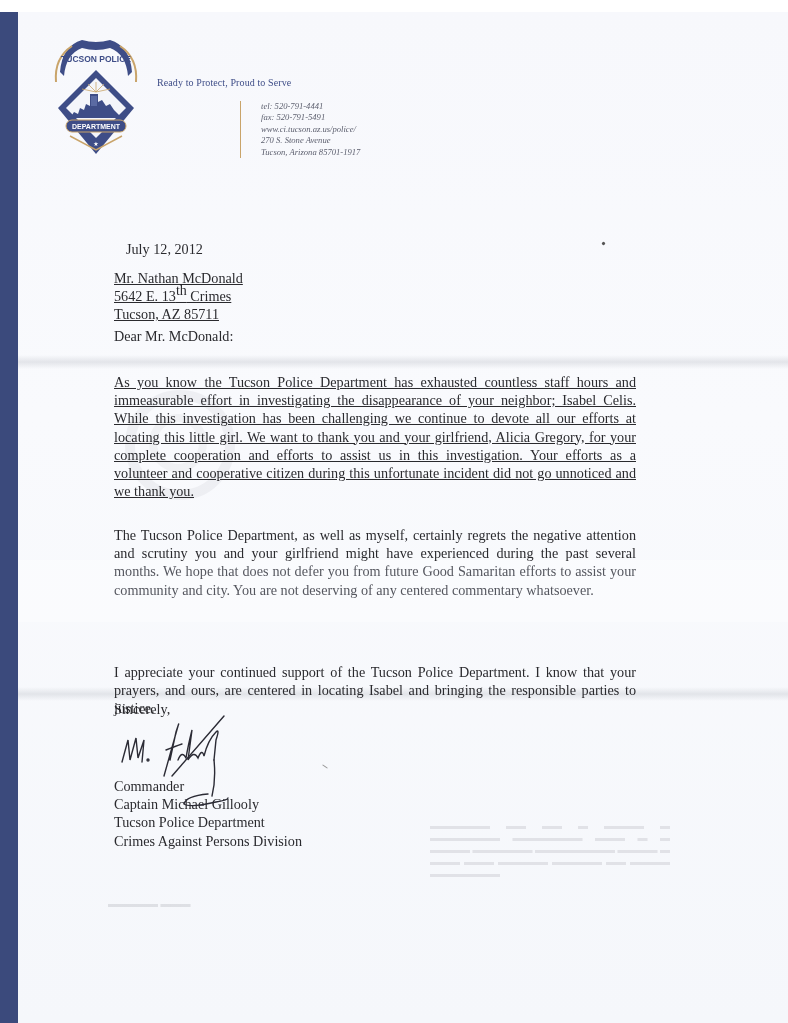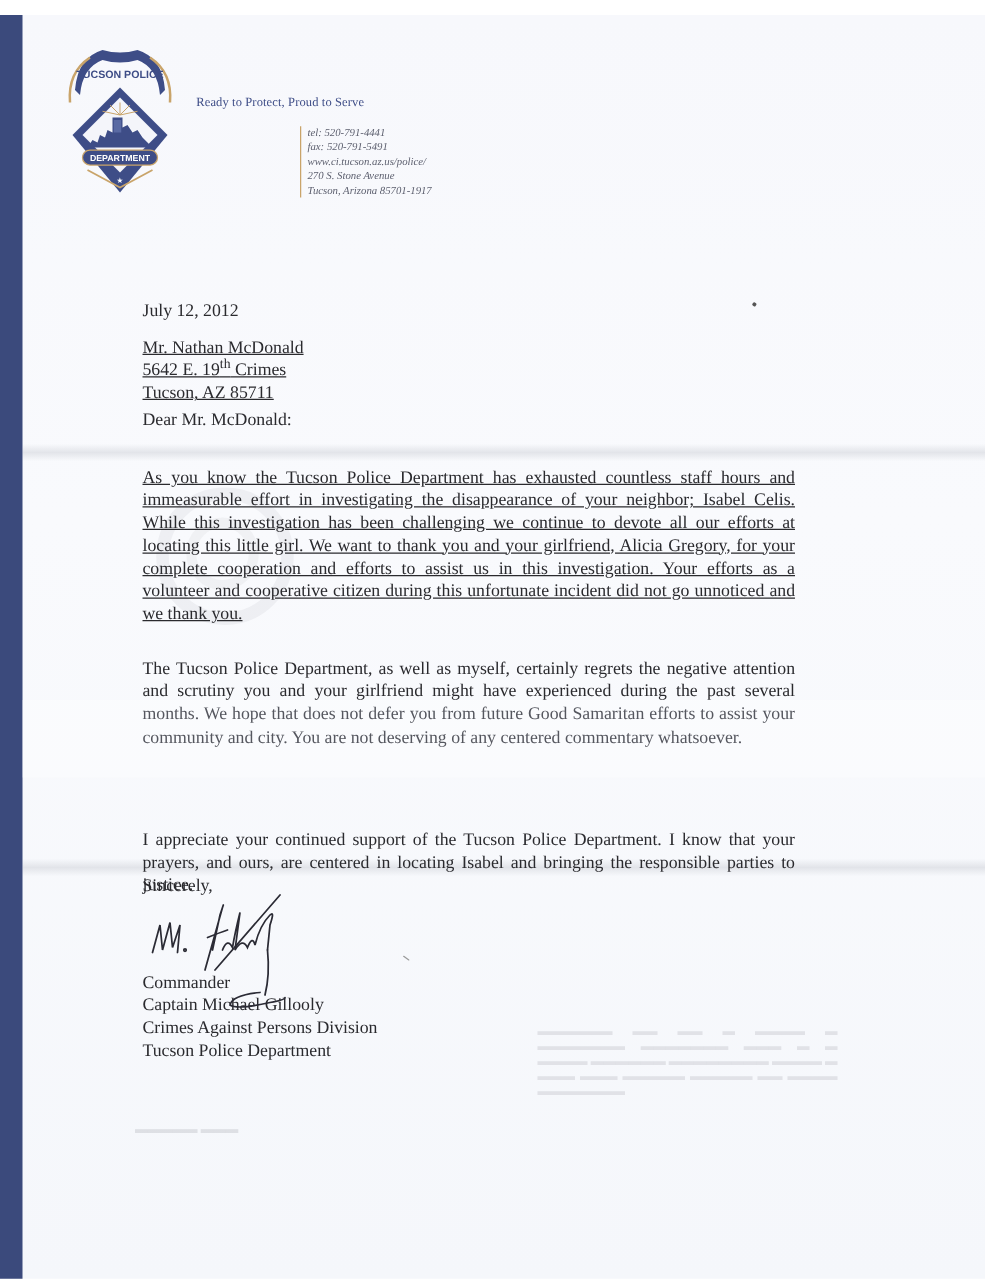--- a/index.html
+++ b/index.html
@@ -26,38 +26,38 @@
     
     .logo {
       position: absolute; left: 48px; top: 20px; width: 96px; height: 130px;
     }
     .motto {
       position: absolute; left: 157px; top: 65px;
       font-size: 10px; color: #3e4d87; letter-spacing: 0.1px;
     }
     .contact {
       position: absolute; left: 240px; top: 89px;
-      border-left: 1px solid #c9a46a; padding-left: 5px;
+      border-left: 1px solid #c9a46a; padding-left: 20px;
       font-style: italic; font-size: 8.6px; line-height: 11.4px; color: #5c5f6e;
     }
     .contact div { white-space: nowrap; }
     
     .letter {
       position: absolute; left: 114px; top: 0; width: 522px;
       font-size: 14.2px; line-height: 18.2px; color: #2a2a2e;
     }
-    .date { position: absolute; top: 228px; left: 0; }
+    .date { position: absolute; top: 228px; left: 12px; }
     .address { position: absolute; top: 257px; left: 0; text-decoration: underline; }
     .salutation { position: absolute; top: 315px; left: 0; text-align: right; }
     .para { position: absolute; left: 0; width: 522px; text-align: justify; }
     .p1 { top: 361px; text-decoration: underline; }
     .p2 { top: 514px; }
     .p3 { top: 651px; }
     .p2 .faded { color: #55575f; }
-    sup { font-size: 11px; line-height: 0; vertical-align: 6px; }
+    sup { font-size: 14px; line-height: 0; vertical-align: 6px; }
     .closing { position: absolute; top: 688px; left: 0; }
     .signature { position: absolute; left: 116px; top: 696px; width: 150px; height: 100px; }
     .sig-block { position: absolute; top: 765px; left: 0; }
     
     .wm-band {
       position: absolute; left: 18px; top: 548px; width: 770px; height: 62px;
       background: rgba(255,255,255,0.35);
     }
     .wm-text {
       position: absolute; left: 110px; top: 548px; width: 560px;
@@ -133,42 +133,42 @@
   </div>
 
   <div class="wm-circle"></div>
   <div class="wm-band"></div>
 
   <div class="letter">
     <div class="date">July 12, 2012</div>
 
     <div class="address">
       <div>Mr. Nathan McDonald</div>
-      <div><span>5642 E. 19</span><sup>th</sup><span> Crimes</span></div>
+      <div><span>5642 E. 13</span><sup>th</sup><span> Crimes</span></div>
       <div>Tucson, AZ  85711</div>
     </div>
 
     <div class="salutation">Dear Mr. McDonald:</div>
 
     <div class="para p1">As you know the Tucson Police Department has exhausted countless staff hours and immeasurable effort in investigating the disappearance of your neighbor; Isabel Celis. While this investigation has been challenging we continue to devote all our efforts at locating this little girl. We want to thank you and your girlfriend, Alicia Gregory, for your complete cooperation and efforts to assist us in this investigation. Your efforts as a volunteer and cooperative citizen during this unfortunate incident did not go unnoticed and we thank you.</div>
 
     <div class="para p2">
       <span>The Tucson Police Department, as well as myself, certainly regrets the negative attention and scrutiny you and your girlfriend might have experienced during the past several</span>
       <span class="faded">months. We hope that does not defer you from future Good Samaritan efforts to assist your community and city. You are not deserving of any centered commentary whatsoever.</span>
     </div>
 
     <div class="para p3">I appreciate your continued support of the Tucson Police Department. I know that your prayers, and  ours, are centered in locating Isabel and bringing the responsible parties to justice.</div>
 
     <div class="closing">Sincerely,</div>
 
     <div class="sig-block">
       <div>Commander</div>
       <div>Captain Michael Gillooly</div>
+      <div>Tucson Police Department</div>
       <div>Crimes Against Persons Division</div>
-      <div>Tucson Police Department</div>
     </div>
   </div>
 
   <svg class="signature" viewBox="0 0 150 100" style="left:116px; top:698px;">
     <g stroke="#2b2b35" stroke-width="1.4" fill="none" stroke-linecap="round">
       <path d="M6 52 L12 30 L14 50 L20 28 L22 48 L28 30 L26 52"></path>
       <circle cx="32" cy="50" r="1"></circle>
       <path d="M48 66 L62 16 Q64 10 60 22 L54 50"></path>
       <path d="M50 40 Q60 36 66 34"></path>
       <path d="M62 50 Q66 40 70 48 Q72 36 76 20 L72 50 Q78 40 82 48 Q86 38 88 46 Q92 30 100 22 Q104 18 100 30 L98 50"></path>

